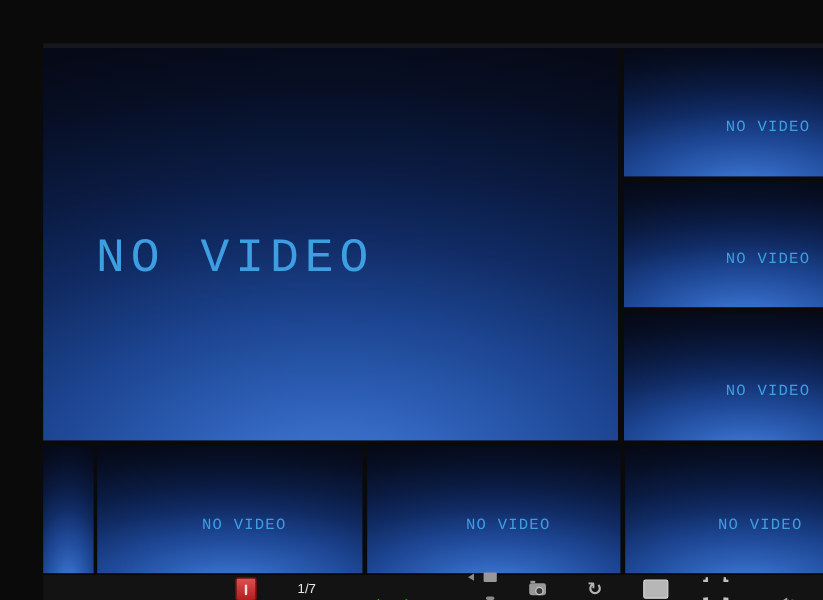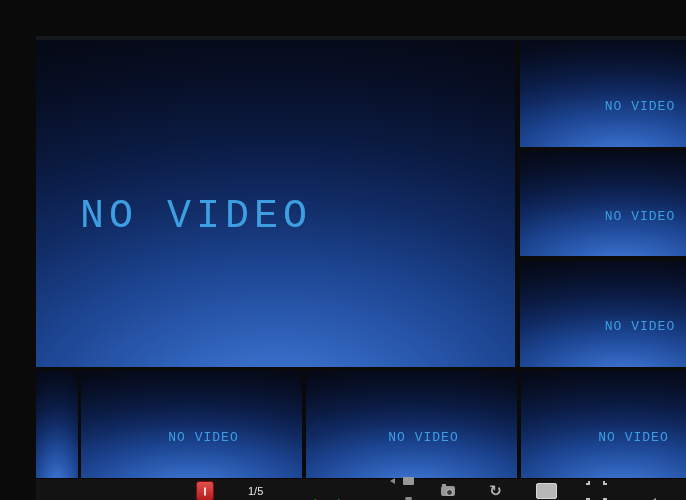--- a/index.html
+++ b/index.html
@@ -193,21 +193,21 @@
   <div class="novideo small">NO VIDEO</div>
 </div>
 <div id="panel-b4" class="panel">
   <div class="novideo small">NO VIDEO</div>
 </div>
 
 <div class="toolbar">
   <div class="btn-red">
     <span class="screen-glyph"></span>
   </div>
-  <span class="page-indicator">1/5</span>
+  <span class="page-indicator">1/7</span>
   <span class="arrow arrow-left">
     <i class="head"></i>
       <i class="tail"></i>
   </span>
   <span class="arrow arrow-right">
     <i class="tail"></i>
       <i class="head"></i>
   </span>
   <span class="camcorder">
     <i class="reel"></i>

